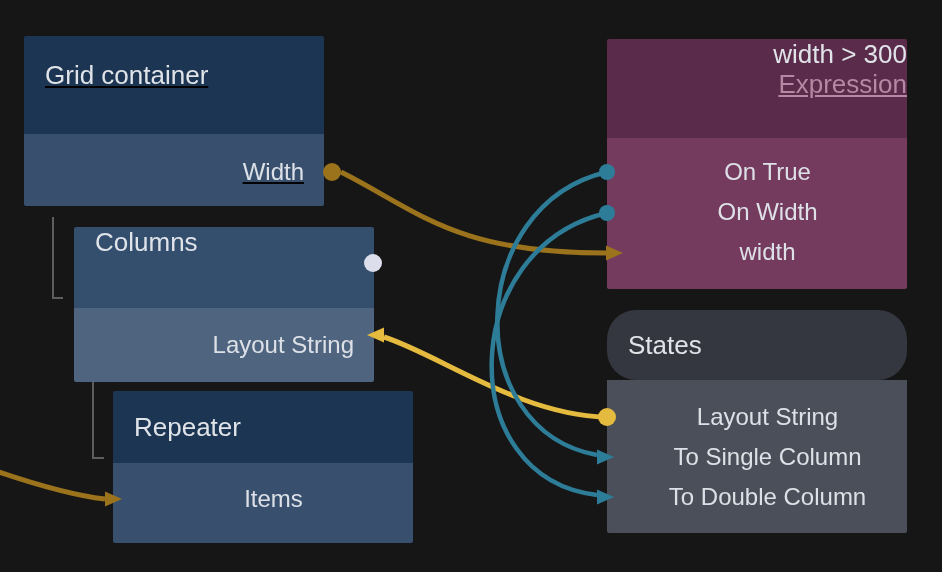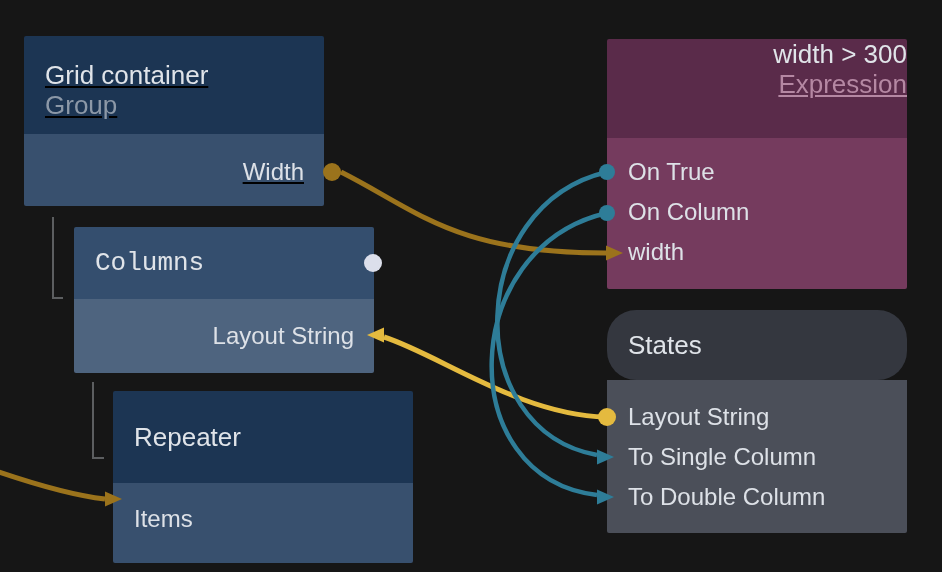--- a/index.html
+++ b/index.html
@@ -17,36 +17,36 @@
     position:relative; width:942px; height:572px; overflow:hidden;
     background:var(--bg);
     font-family:"Liberation Sans","DejaVu Sans",sans-serif;
   }
   .node{position:absolute; width:300px; border-radius:2px; overflow:hidden;}
   .node .header{padding-left:21px;}
   .node .title{font-size:26px; font-weight:500; color:var(--title); line-height:30px; white-space:nowrap;}
   .node .subtitle{font-size:26px; font-weight:400; line-height:30px; white-space:nowrap;}
   .port{height:40px; line-height:40px; font-size:24px; font-weight:400; color:var(--portText); white-space:nowrap;}
   .port.right{text-align:right; padding-right:20px;}
-  .port.left{text-align:left; padding-left:21px;}
+  .port.left{text-align:center; padding-left:21px;}
 
   
   #node-grid{left:24px; top:36px;text-decoration:underline;}
   #node-grid .header{height:98px; background:var(--blueHeader); padding-top:24px;}
   #node-grid .subtitle{color:var(--subtitleBlue);}
   #node-grid .body{background:var(--blueBody); padding:18px 0 14px 0;}
 
   
   #node-columns{left:74px; top:227px;}
-  #node-columns .header{height:72px; background:var(--blueLightHeader); display:flex; align-items:center;font-family:Liberation Mono, monospace;}
+  #node-columns .header{height:81px; background:var(--blueLightHeader); display:flex; align-items:flex-start;}
   #node-columns .body{background:var(--blueLightBody); padding:17px 0 17px 0;}
 
   
   #node-repeater{left:113px; top:391px;}
-  #node-repeater .header{height:92px; background:var(--blueHeader); display:flex; align-items:center;}
+  #node-repeater .header{height:72px; background:var(--blueHeader); display:flex; align-items:center;}
   #node-repeater .body{background:var(--blueBody); padding:16px 0 24px 0;}
 
   
   #node-expression{left:607px; top:39px;}
   #node-expression .header{height:99px; background:var(--purpleHeader); text-align:right;}
   #node-expression .subtitle{color:var(--subtitlePurple);text-decoration:underline;}
   #node-expression .body{background:var(--purpleBody); padding:14px 0 17px 0;}
 
   
   #node-states{left:607px; top:310px;}
@@ -56,21 +56,20 @@
   #wire-overlay{position:absolute; left:0; top:0; width:942px; height:572px; pointer-events:none; z-index:5;}
 </style>
 </head>
 <body>
 
 <div id="canvas">
 
   <div class="node" id="node-grid">
     <div class="header">
       <div class="title">Grid container</div>
-      <div class="subtitle">Group</div>
     </div>
     <div class="body">
       <div class="port right">Width</div>
     </div>
   </div>
 
   <div class="node" id="node-columns">
     <div class="header">
       <div class="title">Columns</div>
     </div>
@@ -88,21 +87,21 @@
     </div>
   </div>
 
   <div class="node" id="node-expression">
     <div class="header">
       <div class="title">width &gt; 300</div>
       <div class="subtitle">Expression</div>
     </div>
     <div class="body">
       <div class="port left">On True</div>
-      <div class="port left">On Column</div>
+      <div class="port left">On Width</div>
       <div class="port left">width</div>
     </div>
   </div>
 
   <div class="node" id="node-states">
     <div class="header">
       <div class="title">States</div>
     </div>
     <div class="body">
       <div class="port left">Layout String</div>

